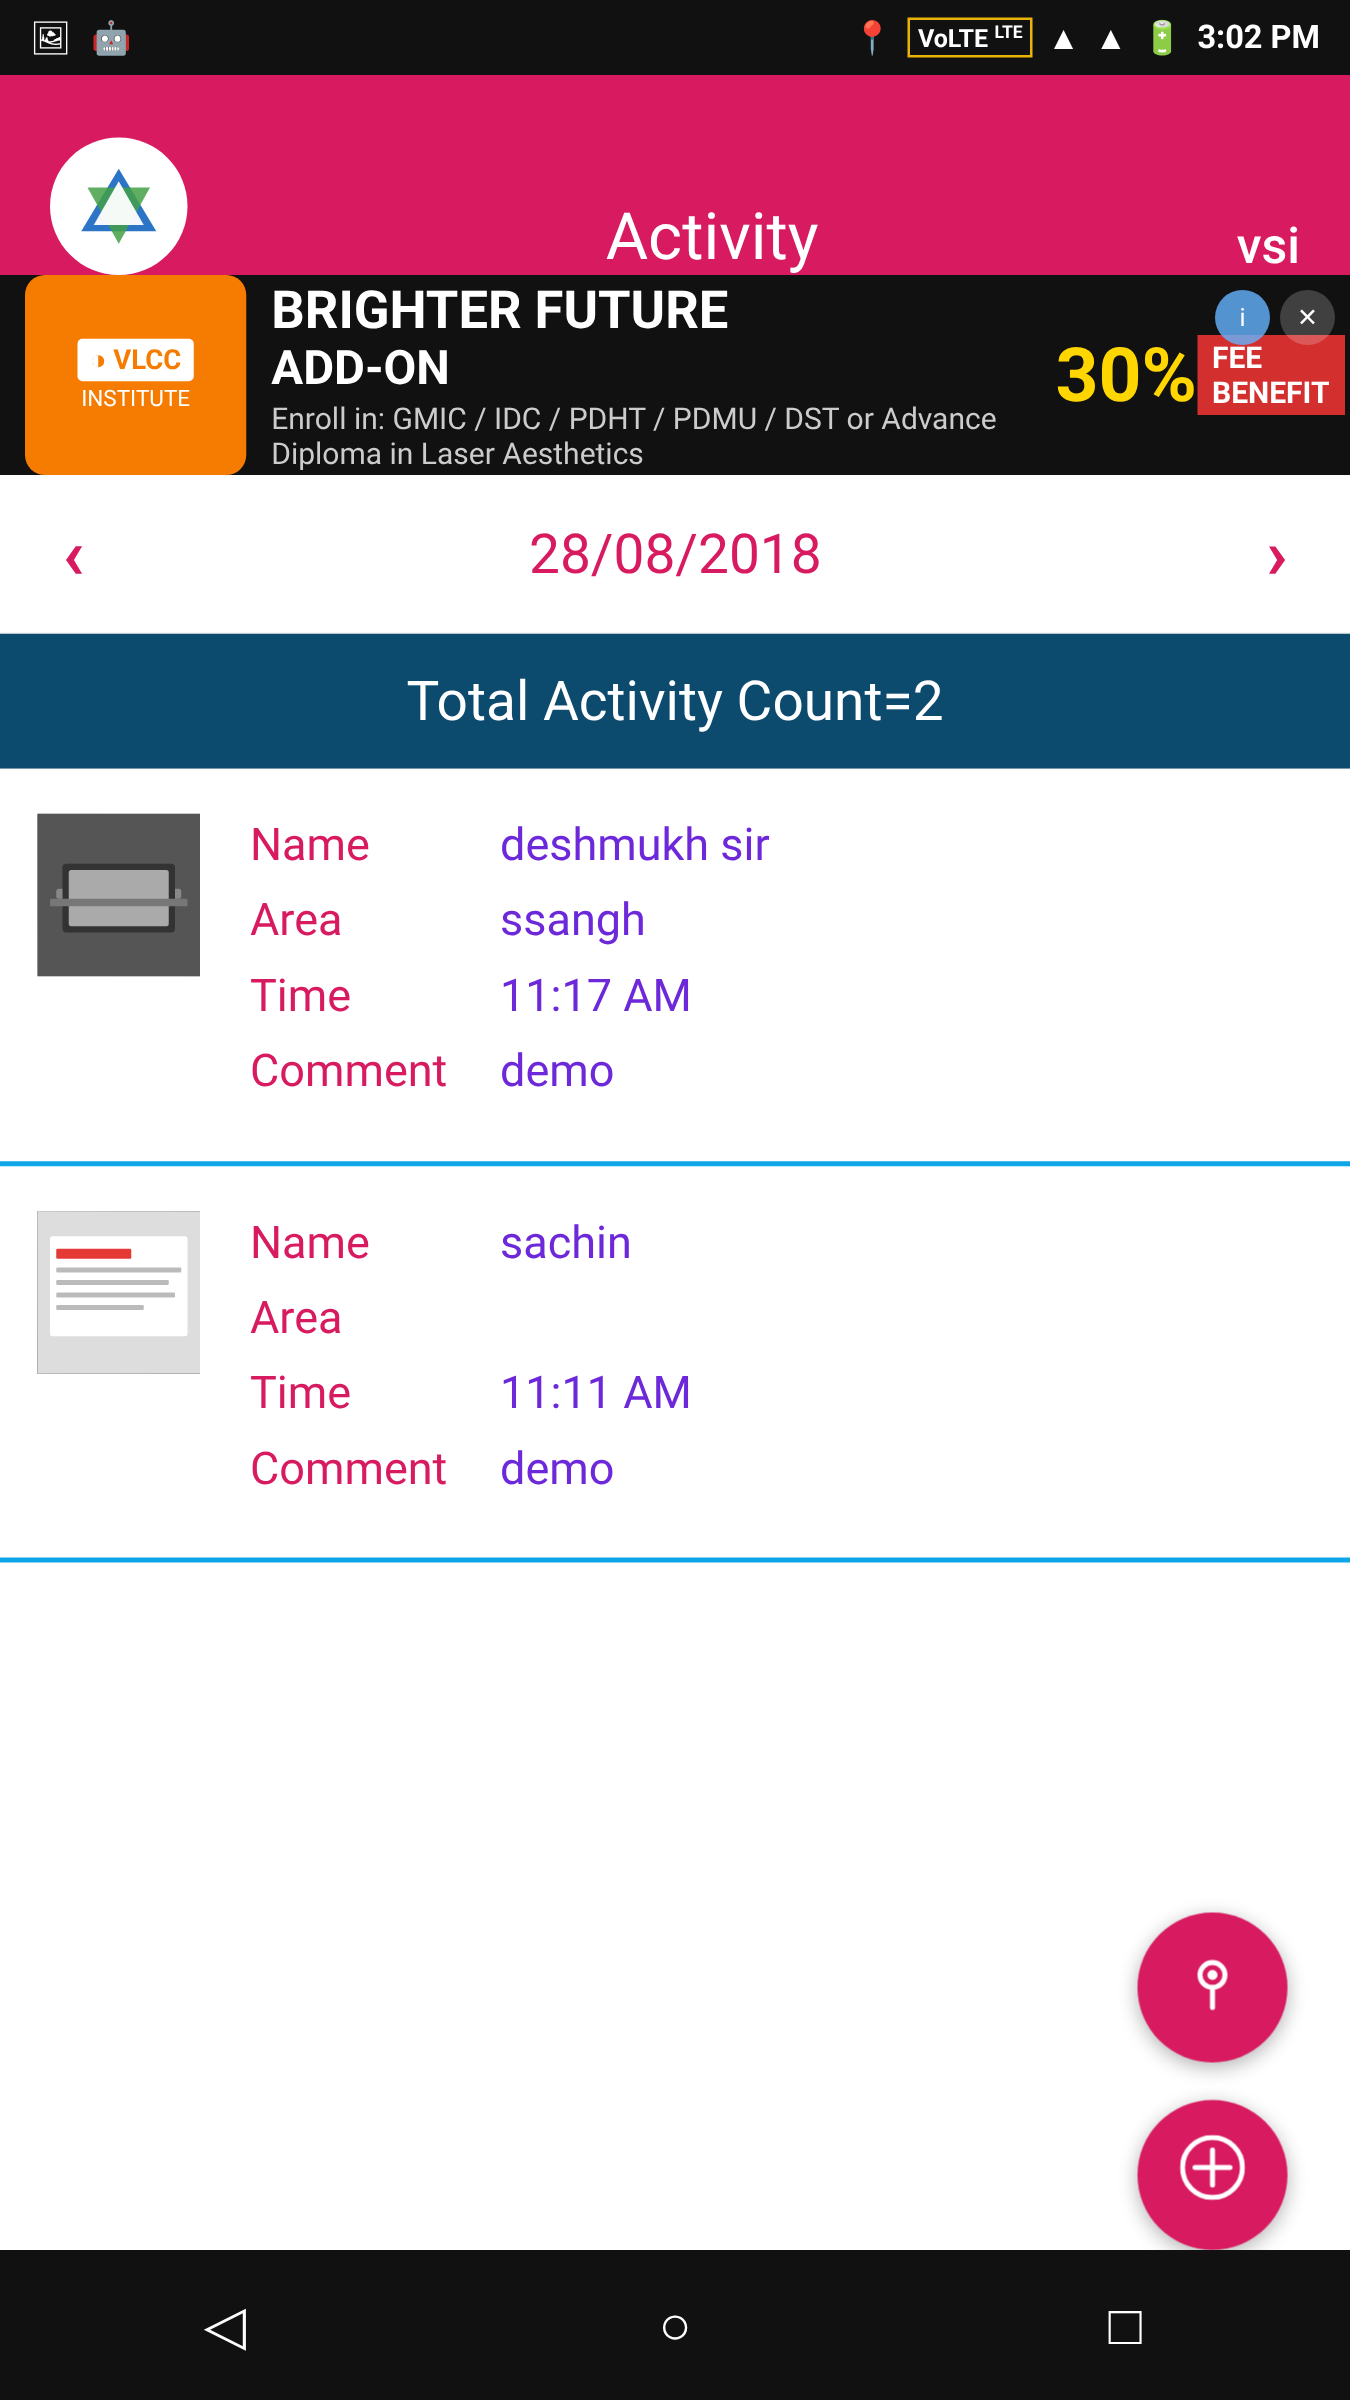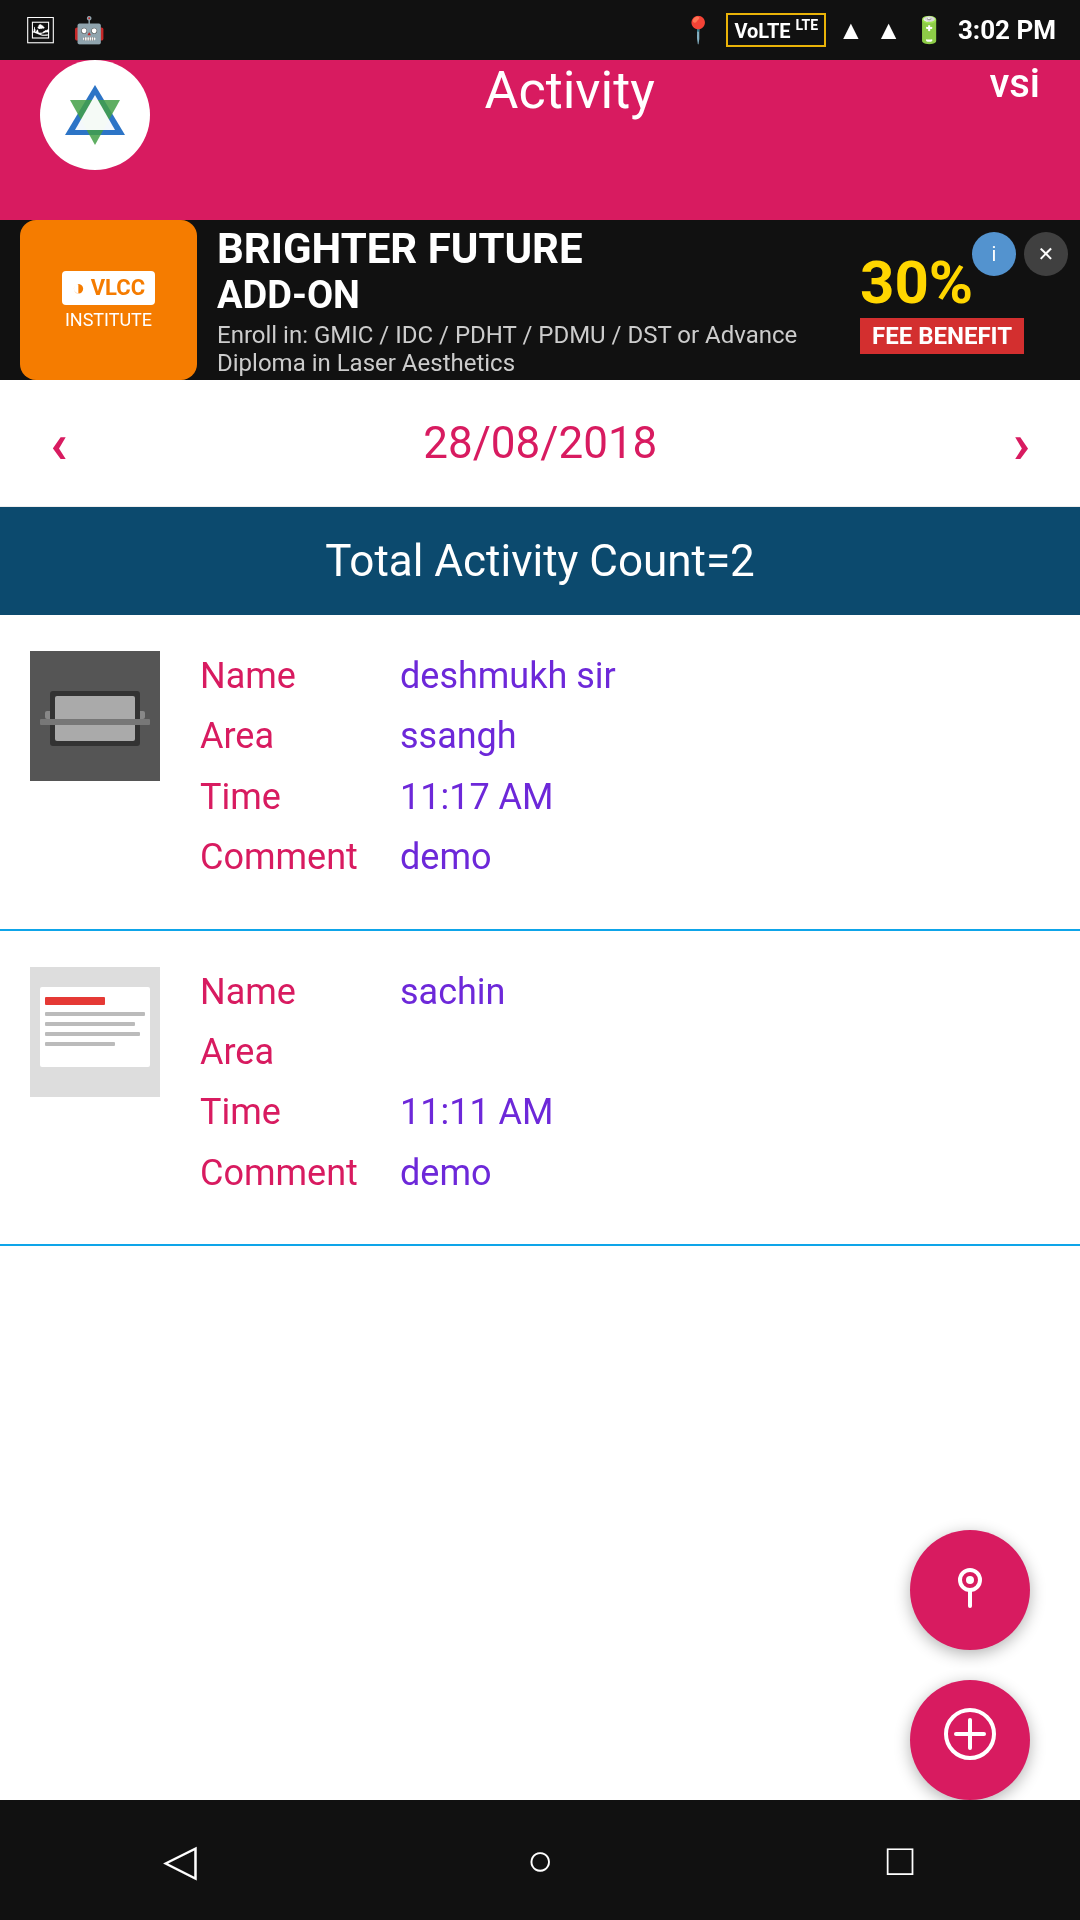--- a/index.html
+++ b/index.html
@@ -25,21 +25,21 @@
       font-size: 26px;
     }
     .status-bar-left { display: flex; gap: 16px; align-items: center; }
     .status-bar-right { display: flex; gap: 12px; align-items: center; font-weight: bold; }
 
     
     .header {
       background: #d81b60;
       height: 160px;
       display: flex;
-      align-items: flex-start;
+      align-items: flex-end;
       padding: 0 40px;
       position: relative;
     }
     .logo-circle {
       width: 110px;
       height: 110px;
       border-radius: 50%;
       background: #fff;
       display: flex;
       align-items: center;
@@ -101,22 +101,22 @@
       color: #fff;
     }
     .ad-subtitle {
       font-size: 24px;
       color: #ccc;
       margin-top: 4px;
     }
     .ad-right {
       width: 200px;
       display: flex;
-      flex-direction: column;
-      align-items: flex-start;
+      flex-direction: row;
+      align-items: center;
       justify-content: center;
     }
     .ad-percent {
       color: #ffd600;
       font-size: 60px;
       font-weight: bold;
     }
     .ad-fee {
       color: #fff;
       background: #d32f2f;
@@ -189,21 +189,21 @@
 
     
     .activity-list {
       flex: 1;
       background: #fff;
     }
     .activity-item {
       display: flex;
       align-items: flex-start;
       padding: 36px 30px;
-      border-bottom: 2px solid #0ea5e9;
+      border-bottom: 4px solid #0ea5e9;
     }
     .activity-thumbnail-placeholder {
       width: 130px;
       height: 130px;
       flex-shrink: 0;
       margin-right: 40px;
       background: #444;
       display: flex;
       align-items: center;
       justify-content: center;

